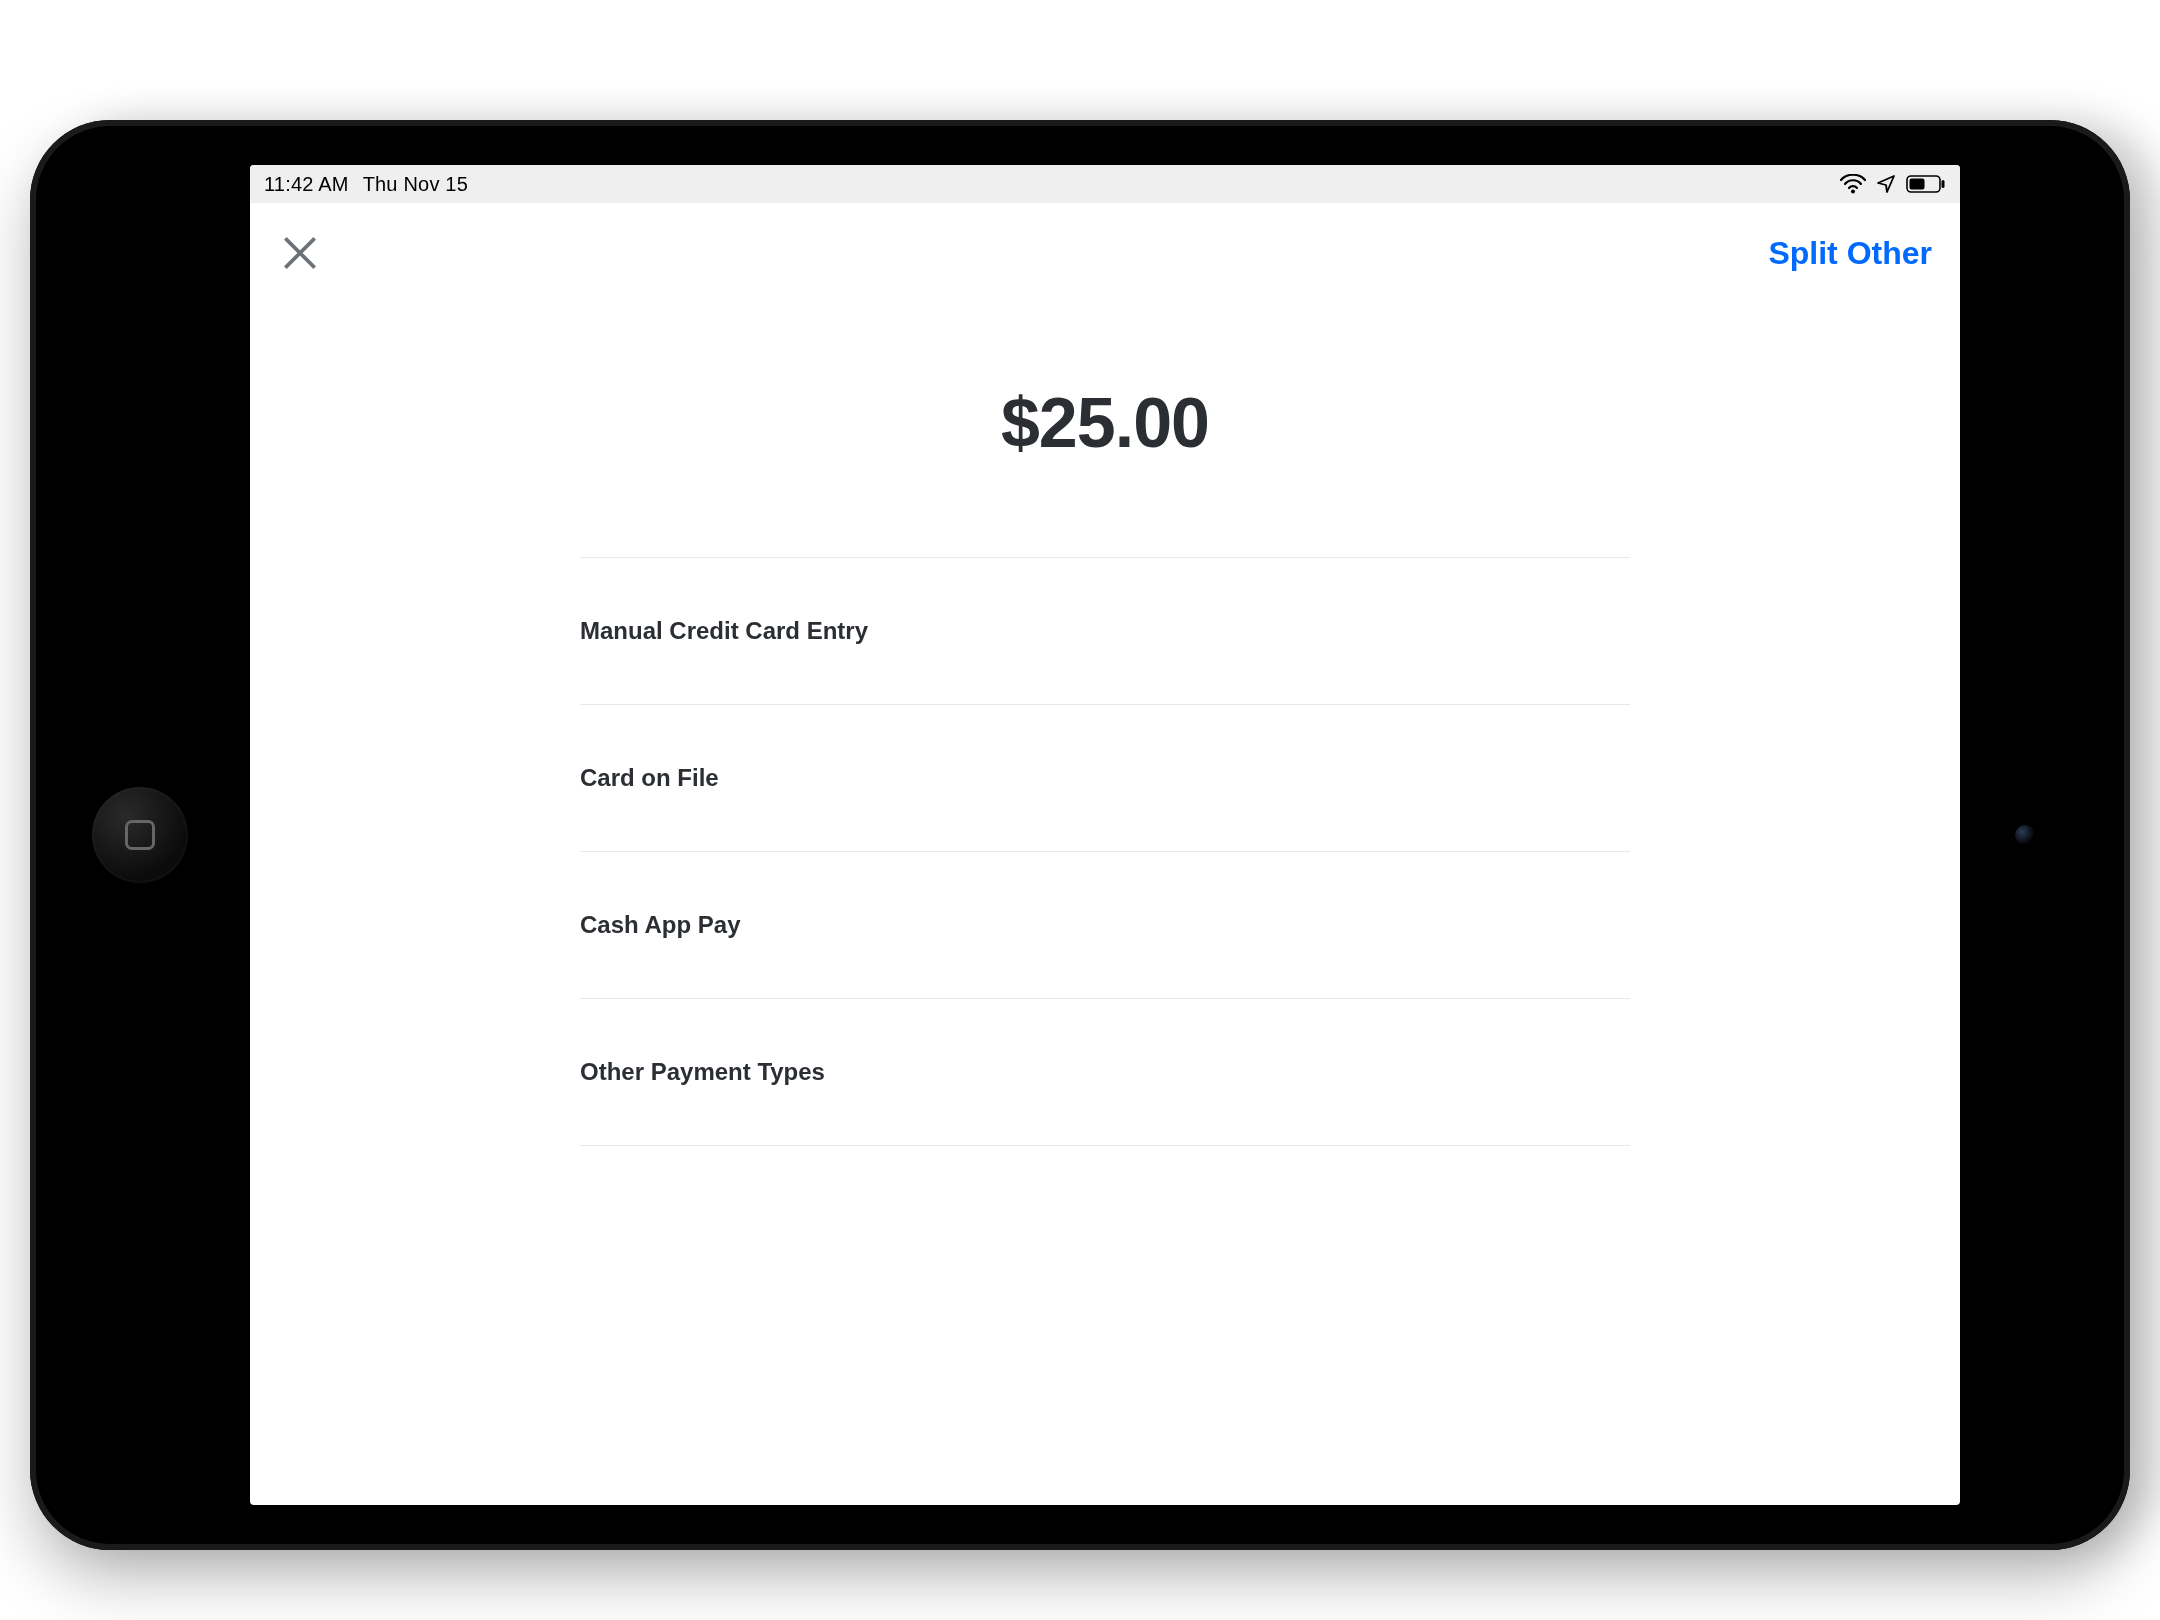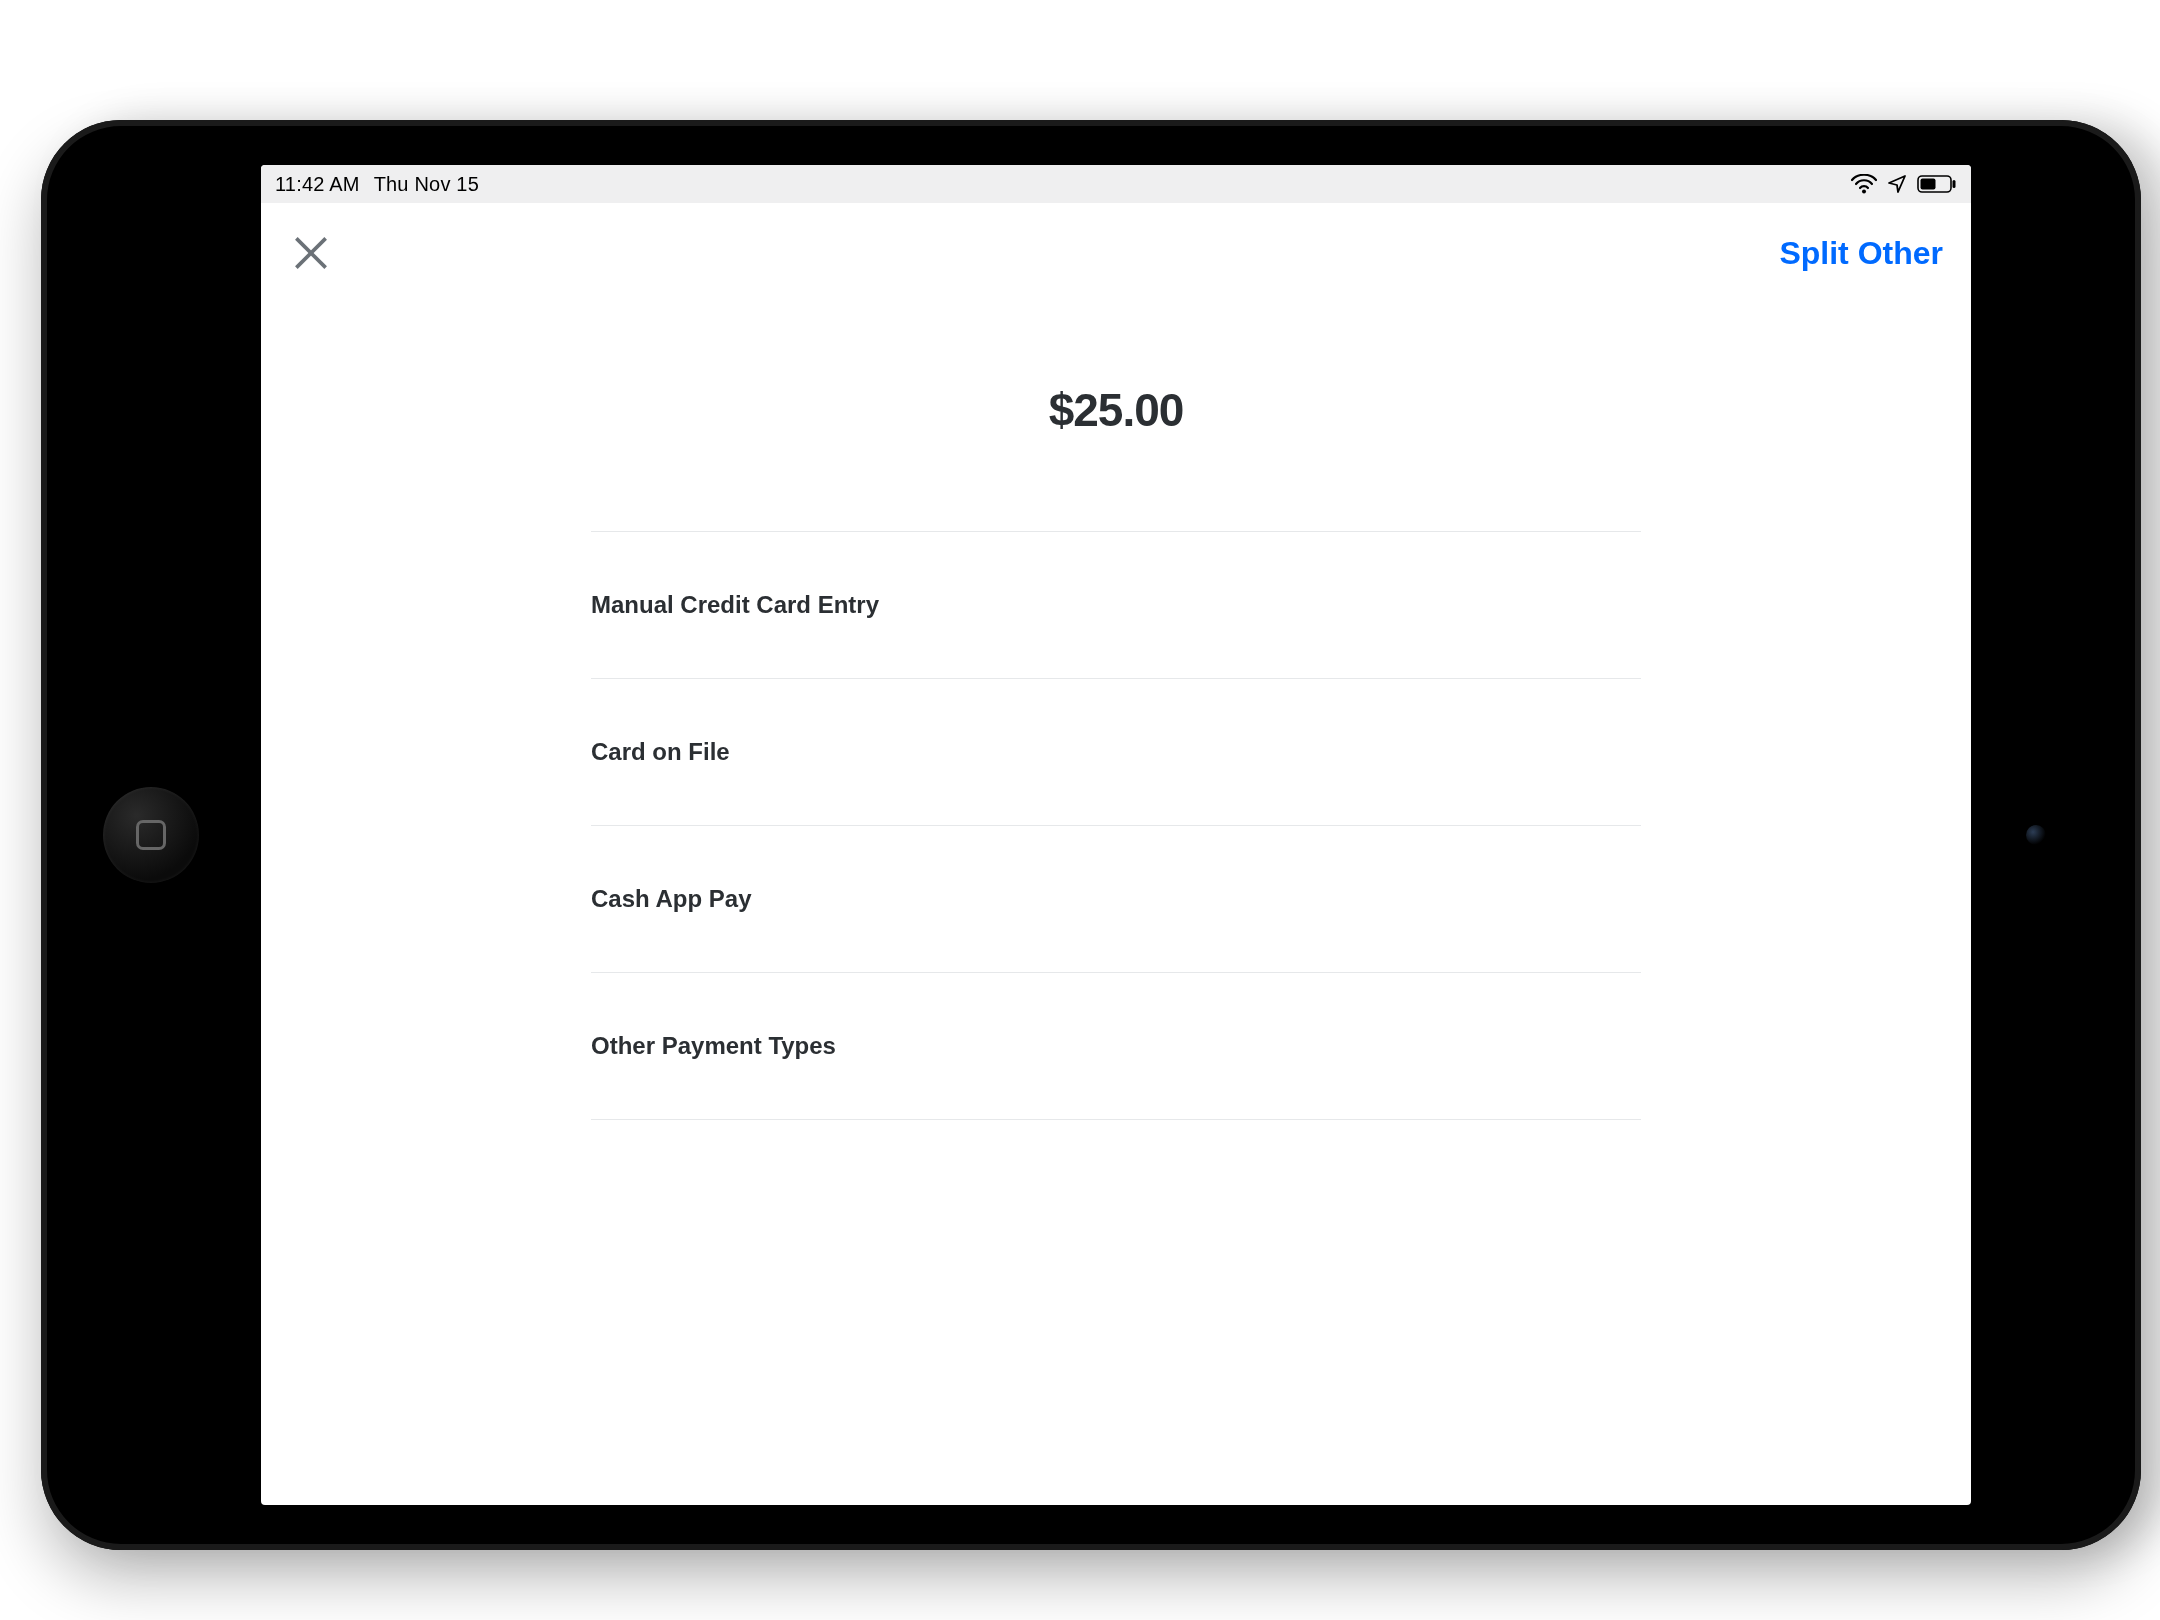--- a/index.html
+++ b/index.html
@@ -17,21 +17,20 @@
       left: 30px;
       top: 120px;
       width: 2100px;
       height: 1430px;
       background: #000;
       border-radius: 80px;
       box-shadow:
         inset 0 0 0 6px #1a1a1a,
         0 30px 60px rgba(0,0,0,0.25),
         30px 0 40px rgba(0,0,0,0.15);
-      margin-left: 11px;
     }
     .tablet::after{
       content:"";
       position:absolute;
       right:-10px;
       top:60px;
       bottom:60px;
       width:20px;
       background: rgba(0,0,0,0.15);
       filter: blur(6px);
@@ -122,21 +121,21 @@
     }
 
     
     .content {
       flex: 1;
       overflow: hidden;
       padding-top: 80px;
     }
     .amount {
       text-align: center;
-      font-size: 46px;
+      font-size: 70px;
       font-weight: 700;
       color: #2b2f33;
       letter-spacing: -1px;
     }
     .hint {
       text-align: center;
       font-size: 28px;
       color: #a8adb2;
       margin-top: 20px;
     }

